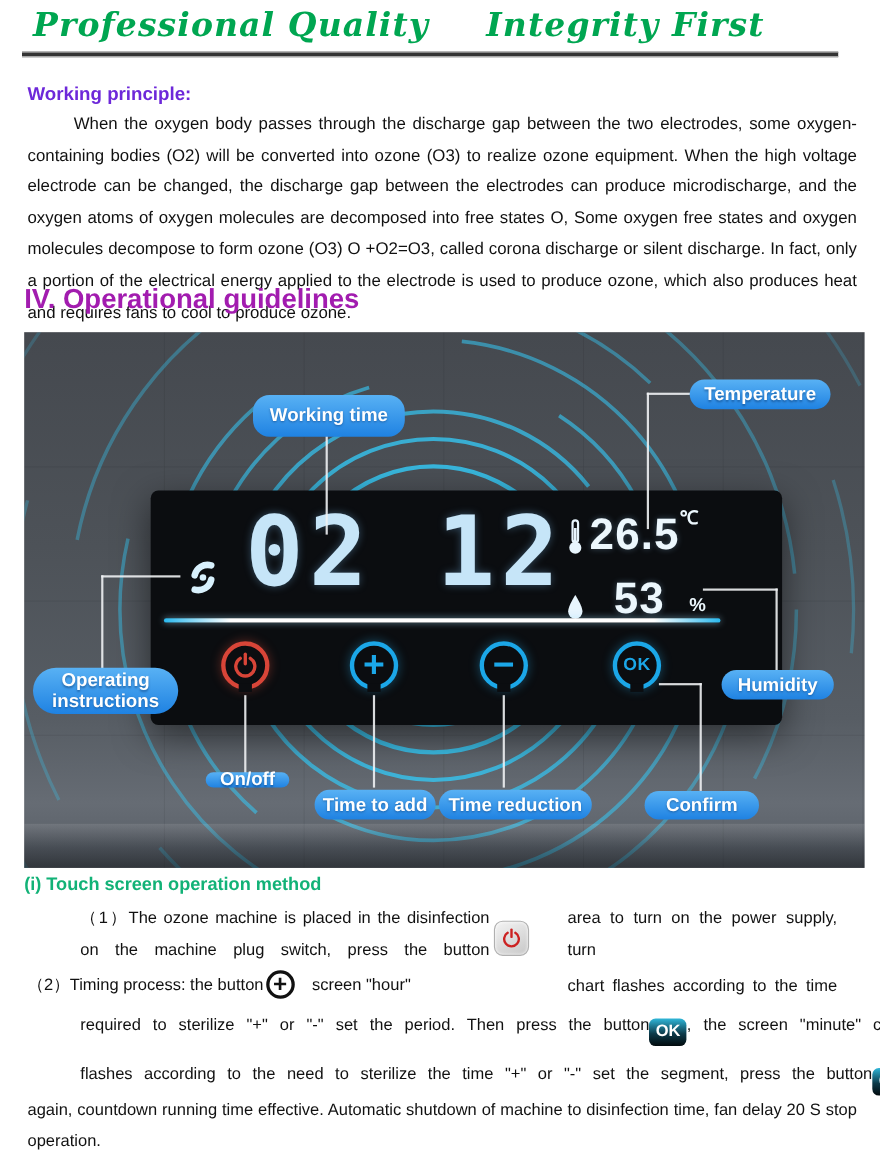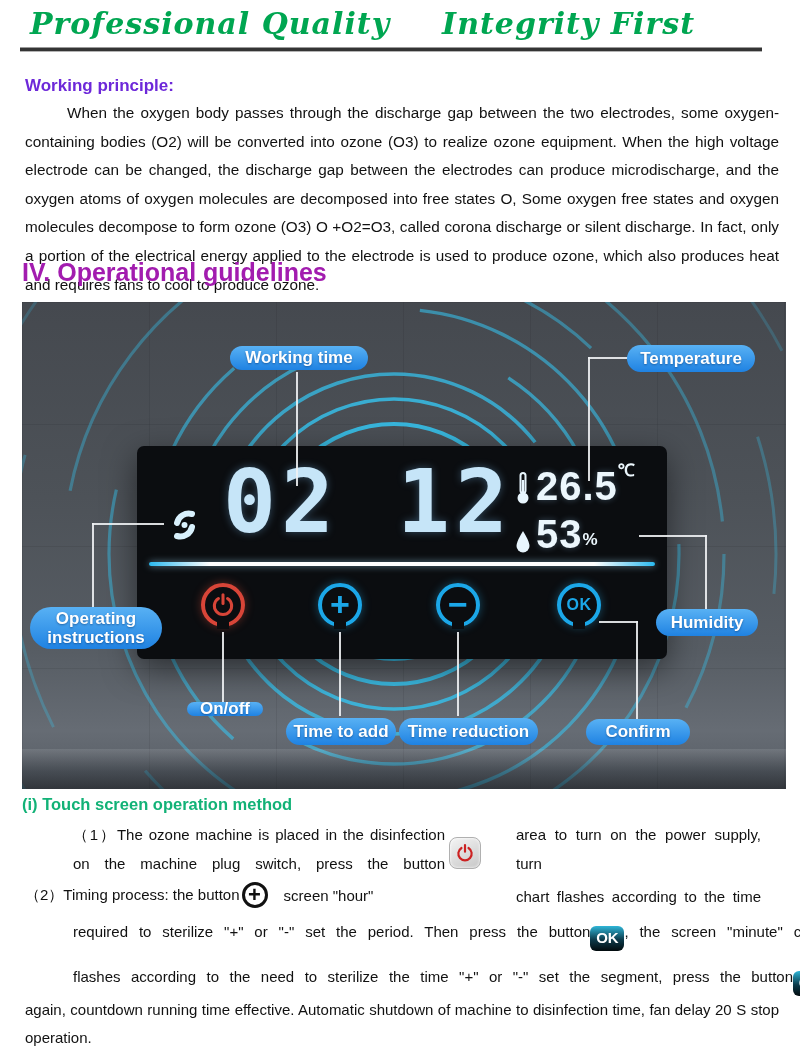--- a/index.html
+++ b/index.html
@@ -25,21 +25,21 @@
   .figure{position:absolute;left:22px;top:302px;width:764px;height:487px;overflow:hidden;
     background:linear-gradient(180deg,#45494f 0%,#4d5258 40%,#575d64 72%,#666c74 88%,#555b63 100%);}
   .tiles{position:absolute;inset:0;opacity:.5;
     background-image:linear-gradient(rgba(0,0,0,.14) 1px,transparent 1px),
                      linear-gradient(90deg,rgba(0,0,0,.14) 1px,transparent 1px);
     background-size:127px 122px;}
   .floor{position:absolute;left:0;right:0;bottom:0;height:40px;
     background:linear-gradient(180deg,rgba(255,255,255,.10) 0%,rgba(35,40,46,.35) 55%,rgba(15,17,20,.5) 100%);}
   .arcs{position:absolute;inset:0;}
 
-  .panel{position:absolute;left:115px;top:144px;width:530px;height:213px;background:#0b0d10;
+  .panel{position:absolute;left:115px;top:144px;width:574px;height:213px;background:#0b0d10;
     border-radius:7px;box-shadow:0 10px 32px rgba(0,0,0,.5);z-index:3;}
   .cycle{position:absolute;left:28px;top:60px;width:38px;height:38px;}
   .digits{position:absolute;left:86px;top:6px;font-family:"DejaVu Sans Mono",monospace;
     font-weight:bold;font-size:88px;line-height:100px;color:#c6e5f8;letter-spacing:5px;
     text-shadow:0 0 8px rgba(130,200,255,.35);}
   .env-row{position:absolute;left:378px;display:flex;align-items:flex-end;height:46px;}
   .env-row .val{font-size:40px;font-weight:bold;color:#ecf7fd;line-height:1;
     text-shadow:0 0 6px rgba(160,215,255,.3);letter-spacing:1px;}
   .env-row .unit{font-size:17px;font-weight:bold;color:#ecf7fd;}
   .unit-up{align-self:flex-start;margin-top:-2px;}
@@ -129,21 +129,21 @@
       <div class="env-row" style="top:14px;">
         <svg width="16" height="36" viewBox="0 0 16 36" style="margin-right:5px;">
           <rect x="5.5" y="3" width="5" height="20" rx="2.5" fill="none" stroke="#e8f5fd" stroke-width="2"></rect>
           <circle cx="8" cy="28" r="5.5" fill="#e8f5fd"></circle>
           <rect x="6.8" y="10" width="2.4" height="14" fill="#e8f5fd"></rect>
         </svg>
         <span class="val">26.5</span>
         <span class="unit unit-up">℃</span>
       </div>
 
-      <div class="env-row" style="top:62px;">
+      <div class="env-row" style="top:72px;gap:22px;">
         <svg width="16" height="24" viewBox="0 0 16 24" style="margin-right:5px;margin-top:8px;">
           <path d="M8 1 C8 1 1.5 11 1.5 16 A6.5 6.5 0 0 0 14.5 16 C14.5 11 8 1 8 1 Z" fill="#e8f5fd"></path>
         </svg>
         <span class="val">53</span>
         <span class="unit unit-dn">%</span>
       </div>
 
       <div class="sep"></div>
 
       <div class="ring red" style="left:64px;">
@@ -169,21 +169,21 @@
     <div class="conn" style="left:70px;top:221px;width:72px;height:2px;"></div>
     <div class="conn" style="left:70px;top:221px;width:2px;height:85px;"></div>
     <div class="conn" style="left:617px;top:233px;width:68px;height:2px;"></div>
     <div class="conn" style="left:683px;top:233px;width:2px;height:75px;"></div>
     <div class="conn" style="left:200px;top:330px;width:2px;height:84px;"></div>
     <div class="conn" style="left:317px;top:330px;width:2px;height:84px;"></div>
     <div class="conn" style="left:435px;top:330px;width:2px;height:84px;"></div>
     <div class="conn" style="left:577px;top:319px;width:39px;height:2px;"></div>
     <div class="conn" style="left:614px;top:319px;width:2px;height:98px;"></div>
 
-    <div class="pill" style="left:208px;top:44px;width:138px;height:24px;">Working time</div>
+    <div class="pill" style="left:208px;top:57px;width:138px;height:38px;">Working time</div>
     <div class="pill" style="left:605px;top:43px;width:128px;height:27px;">Temperature</div>
     <div class="pill two" style="left:8px;top:305px;width:132px;height:42px;">Operating instructions</div>
     <div class="pill" style="left:634px;top:307px;width:102px;height:27px;">Humidity</div>
     <div class="pill" style="left:165px;top:400px;width:76px;height:14px;text-align:center;">On/off</div>
     <div class="pill" style="left:264px;top:416px;width:110px;height:27px;">Time to add</div>
     <div class="pill" style="left:377px;top:416px;width:139px;height:27px;">Time reduction</div>
     <div class="pill" style="left:564px;top:417px;width:104px;height:26px;">Confirm</div>
 
     <div class="floor"></div>
   </div>

